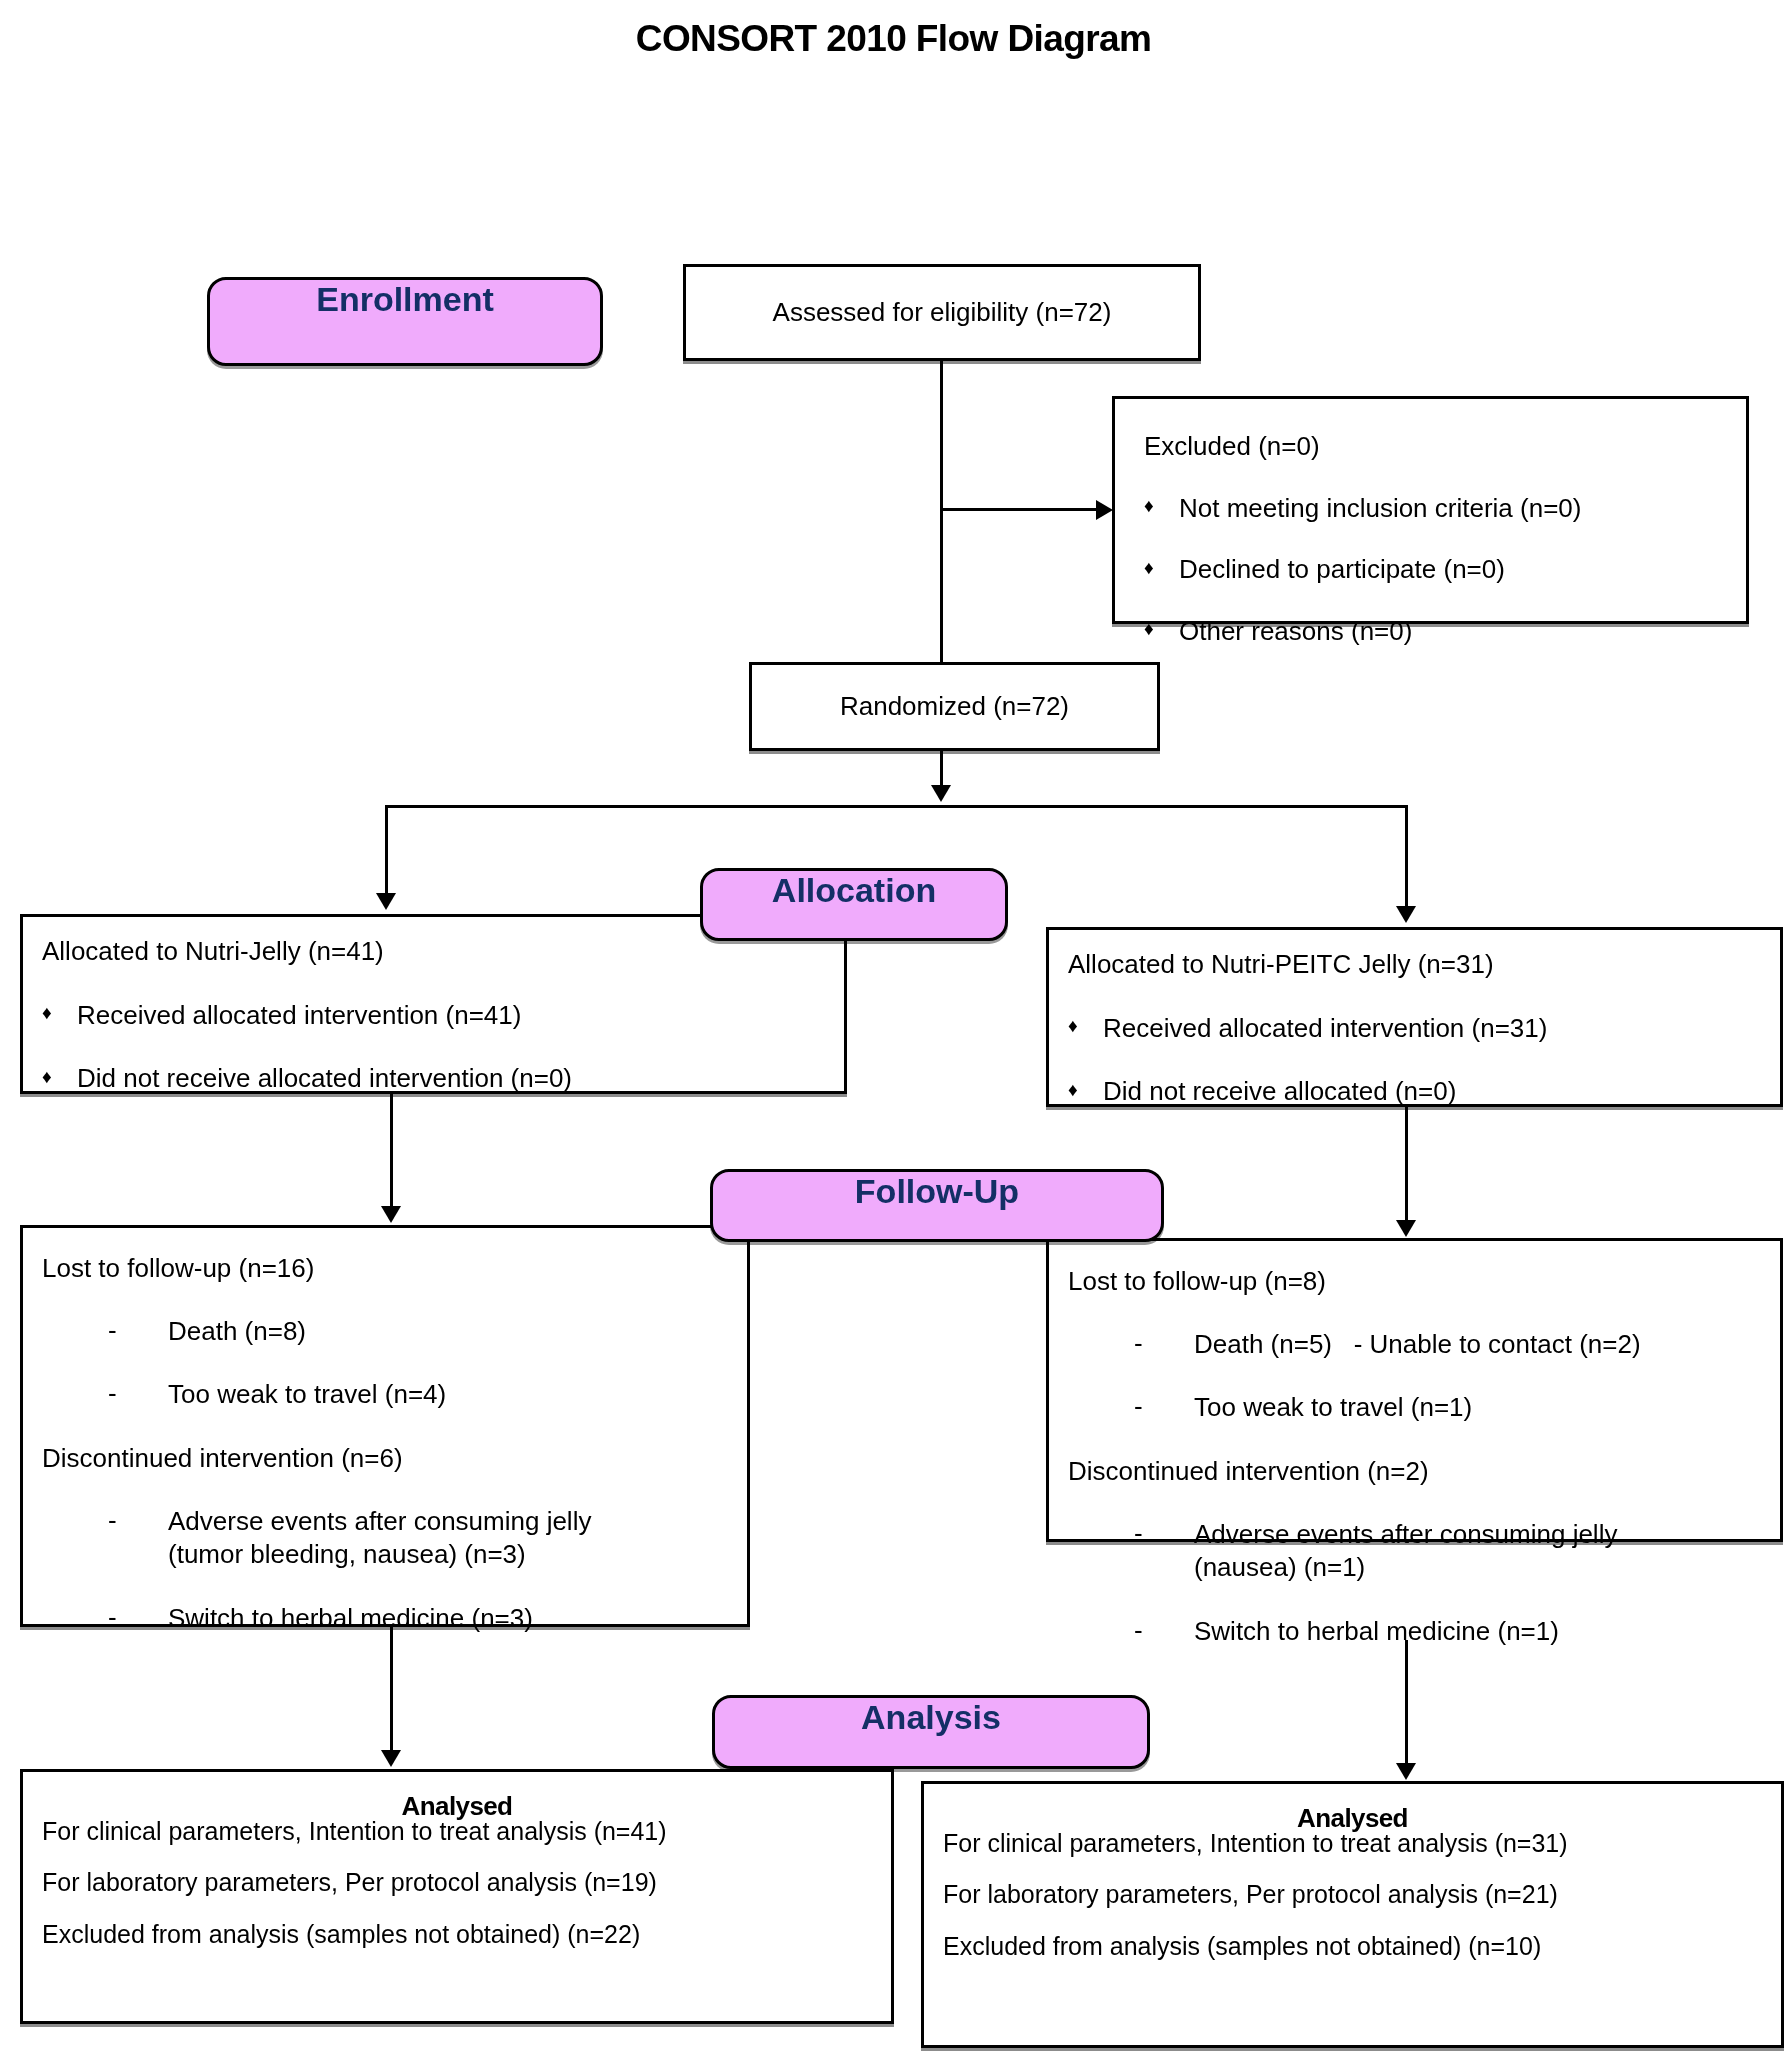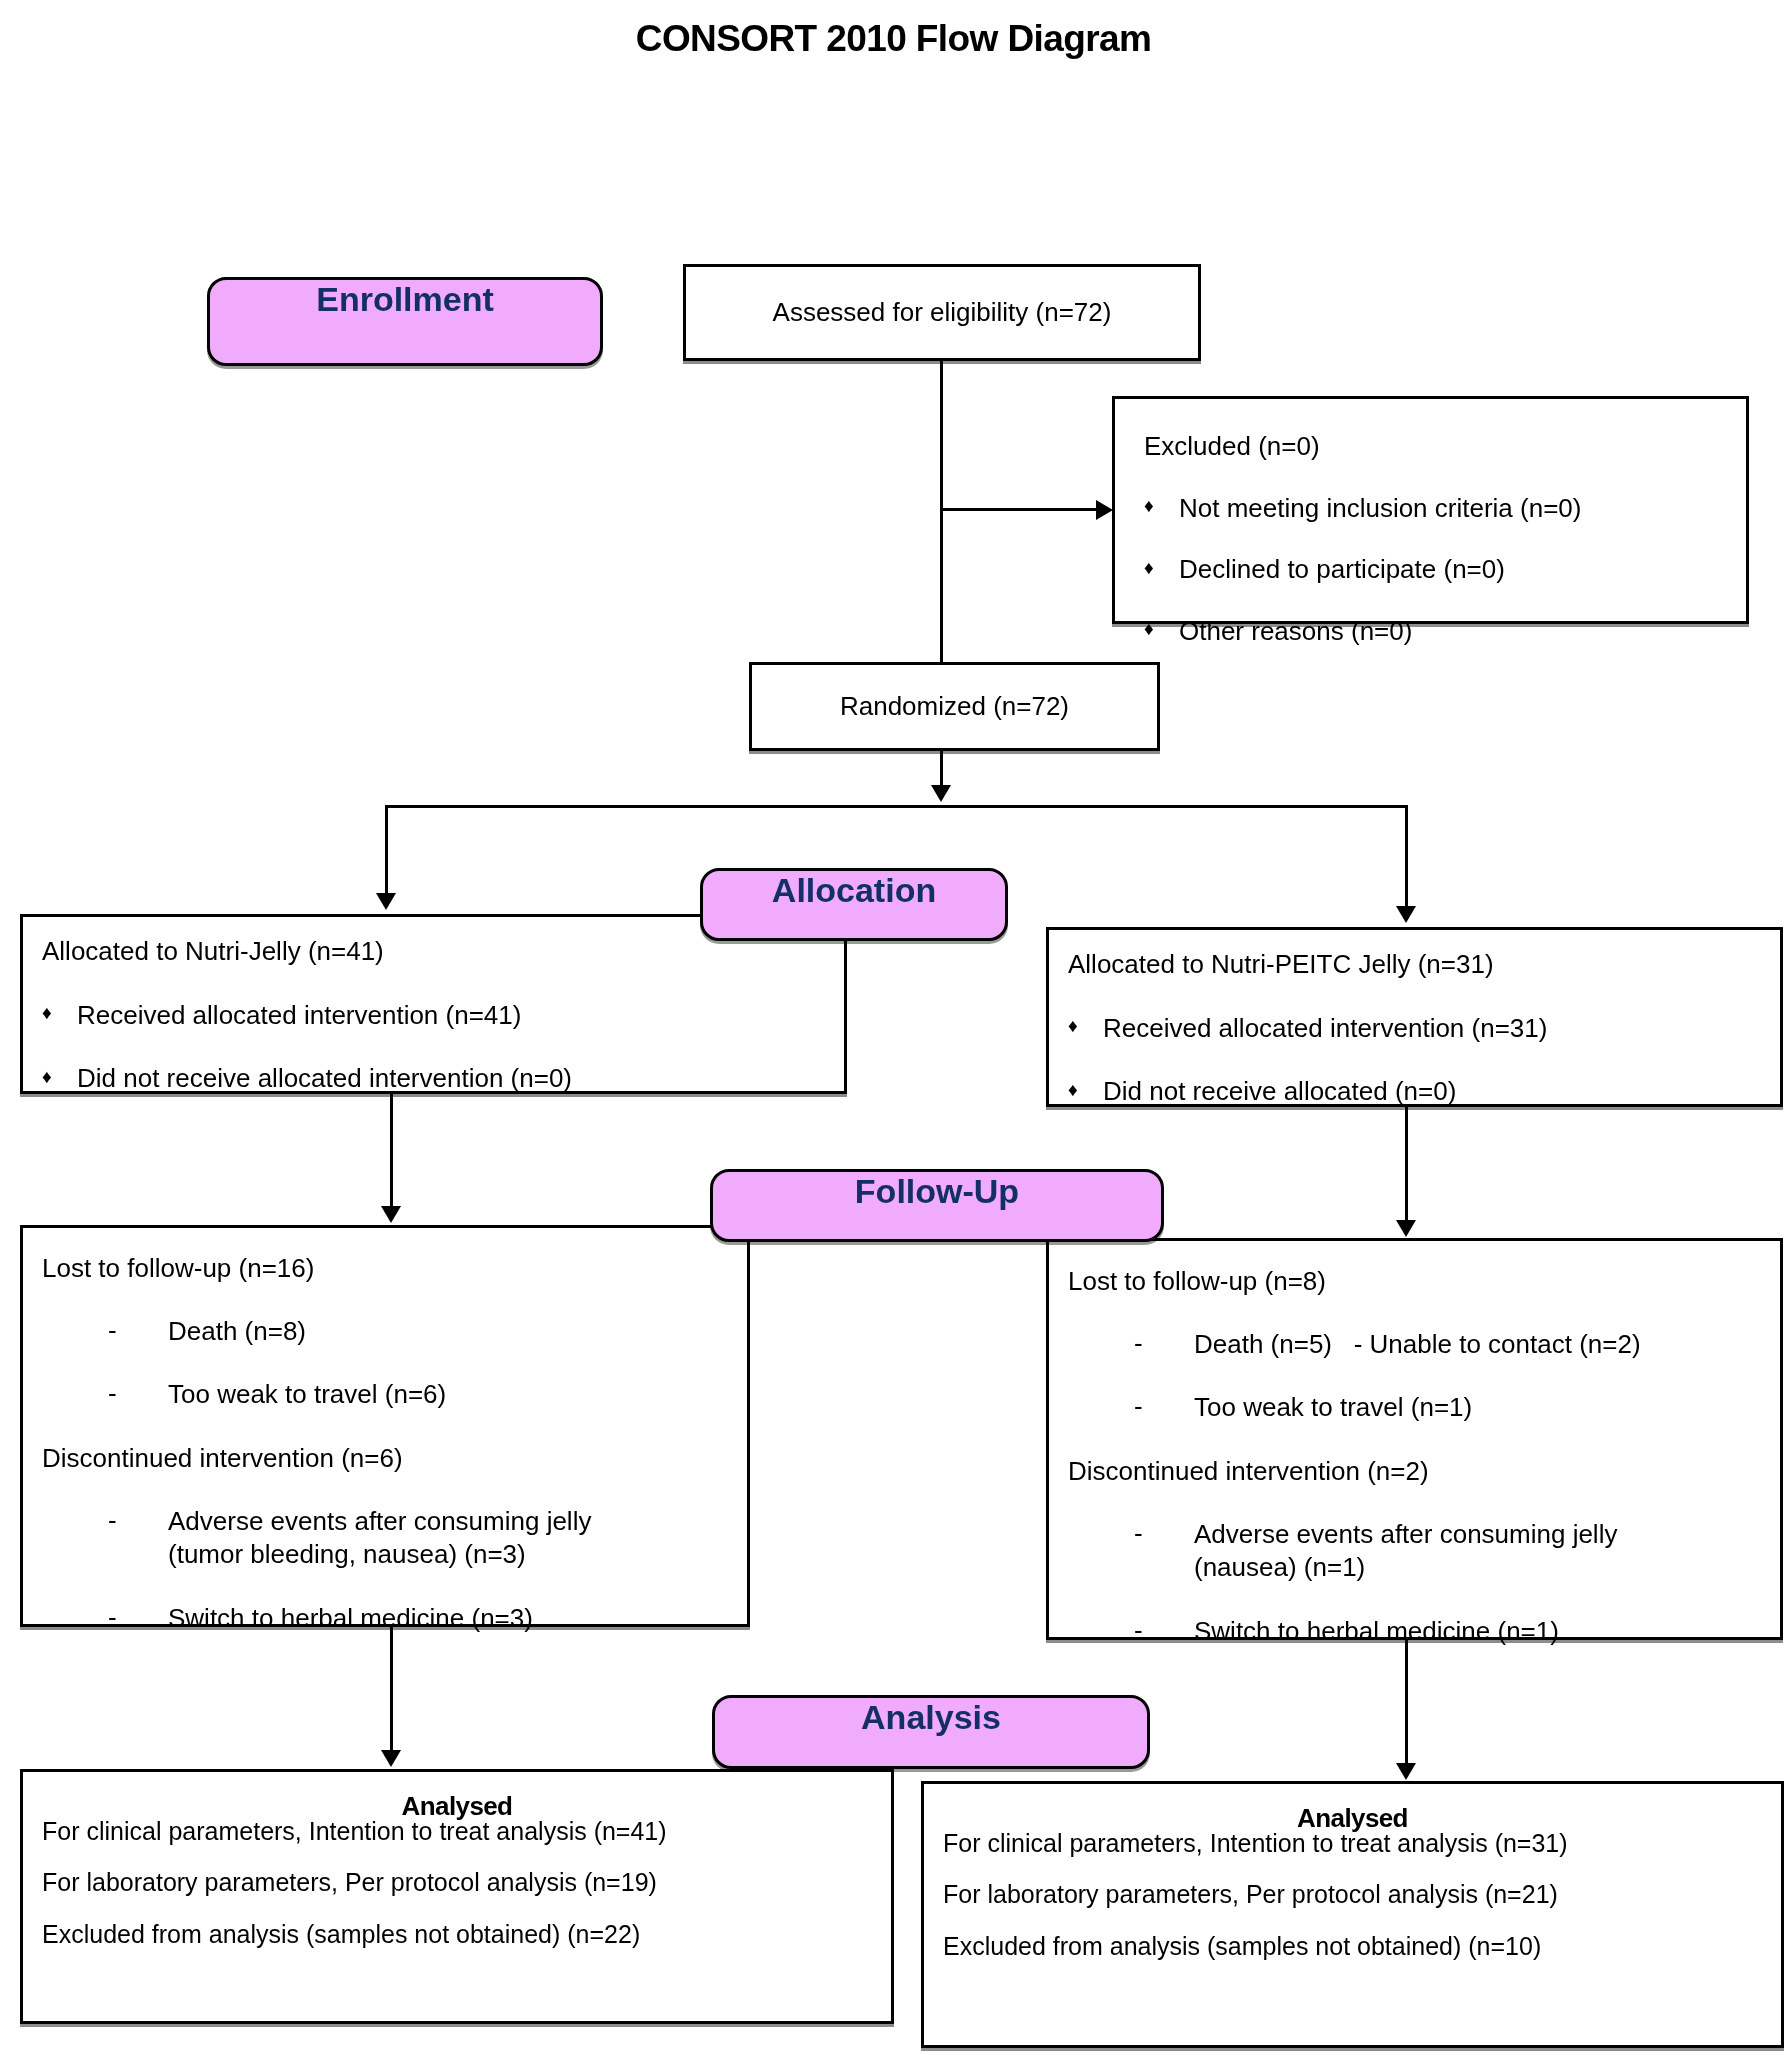--- a/index.html
+++ b/index.html
@@ -145,21 +145,21 @@
       <div class="ditem">
         <span class="dash">-</span>
         <span style="flex:1;">
           <span class="dl">Death (n=8)</span>
 
         </span>
       </div>
       <div class="ditem">
         <span class="dash">-</span>
         <span style="flex:1;">
-          <span class="dl">Too weak to travel (n=6)</span>
+          <span class="dl">Too weak to travel (n=4)</span>
 
         </span>
       </div>
       <div class="line" style="margin-top:30px;">Discontinued intervention (n=6)</div>
       <div class="ditem">
         <span class="dash">-</span>
         <span style="flex:1;">
           <span class="dl">Adverse events after consuming jelly</span>
           <span class="dl">(tumor bleeding, nausea) (n=3)</span>
         </span>
@@ -167,21 +167,21 @@
       <div class="ditem">
         <span class="dash">-</span>
         <span style="flex:1;">
           <span class="dl">Switch to herbal medicine (n=3)</span>
 
         </span>
       </div>
     </div>
   </div>
 
-  <div class="box" style="left:1046px; top:1238px; width:737px; height:402px;">
+  <div class="box" style="left:1046px; top:1238px; width:737px; height:304px;">
     <div class="pad" style="padding-top:24px;">
       <div class="line">Lost to follow-up (n=8)</div>
       <div class="ditem">
         <span class="dash">-</span>
         <span style="flex:1;">
           <span class="dl">Death (n=5)&nbsp;&nbsp;&nbsp;- Unable to contact (n=2)</span>
 
         </span>
       </div>
       <div class="ditem">

